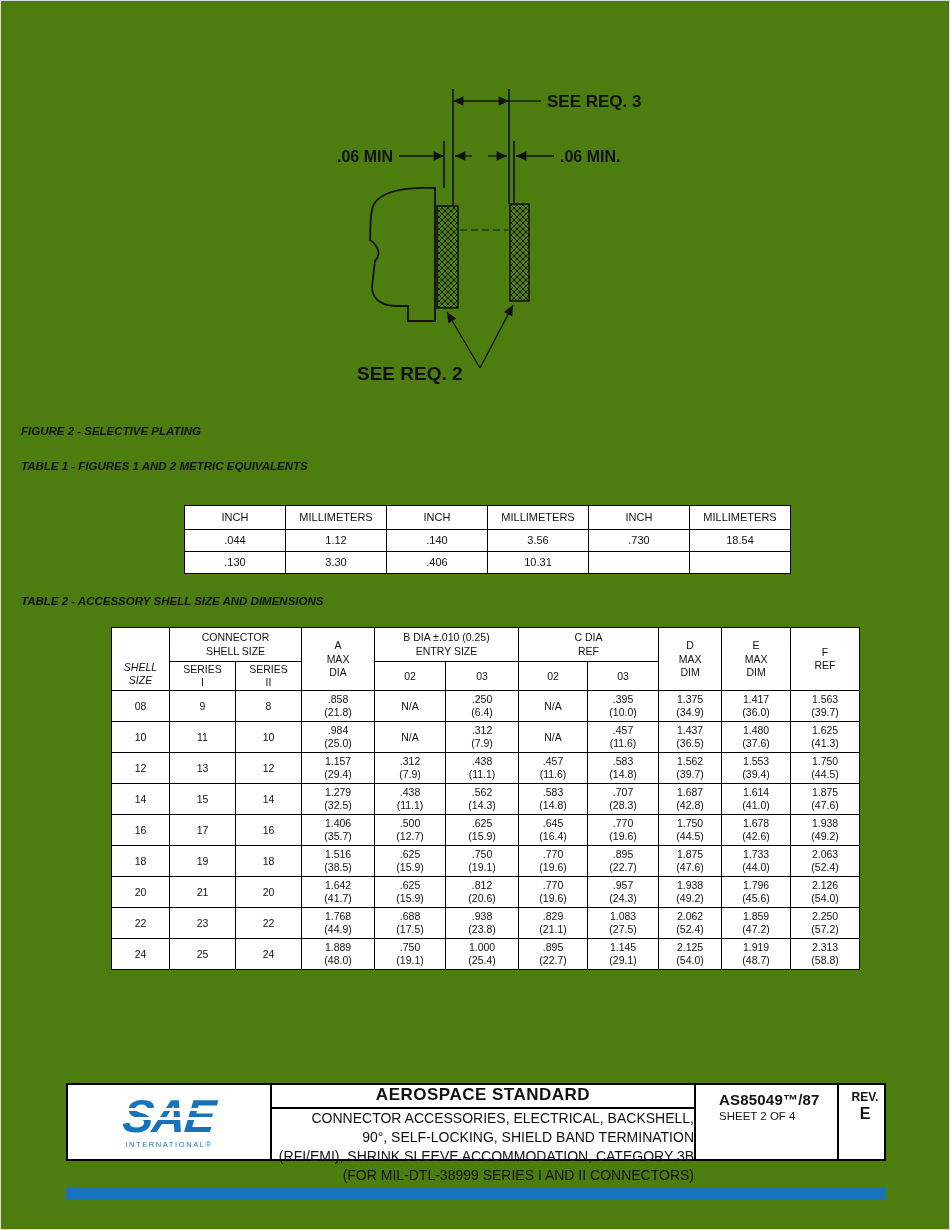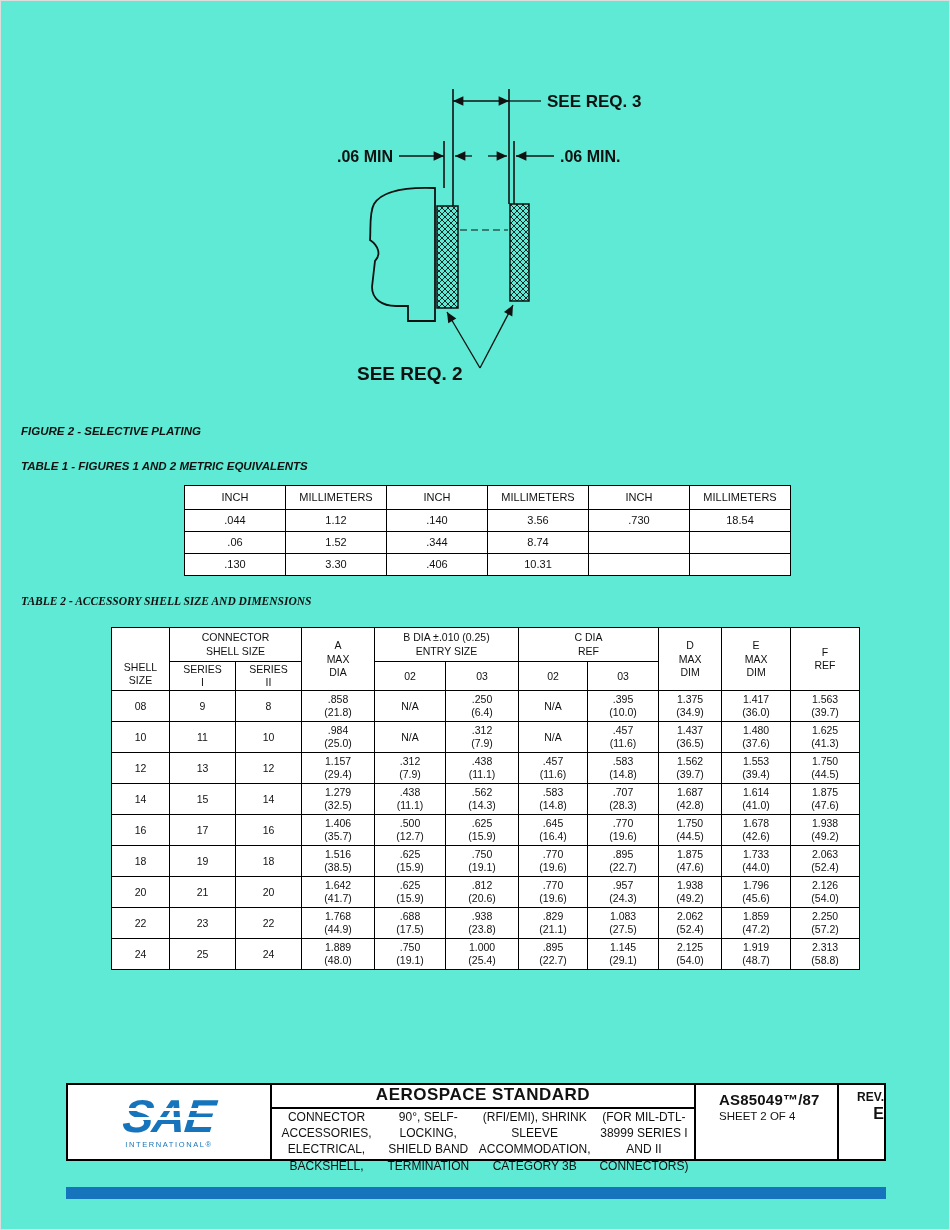--- a/index.html
+++ b/index.html
@@ -1,65 +1,65 @@
 <!DOCTYPE html>
 <html style="--brand-blue: #1574bb;"><head>
 <meta charset="utf-8">
 <title>AS85049/87</title>
 <style>
   *{margin:0;padding:0;box-sizing:border-box;}
   html,body{background:#fff;}
-  #page{position:relative;width:950px;height:1230px;margin:0 auto;background:#5eead4;
+  #page{position:relative;width:950px;height:1230px;margin:0 auto;background:#4d7c0f;
         font-family:"Liberation Sans",sans-serif;color:#111;border:1px solid #ddd;overflow:hidden;}
 
   
   #drawing{position:absolute;left:0;top:0;width:950px;height:420px;}
   #drawing text{font-family:"Liberation Sans",sans-serif;font-weight:bold;fill:#111;}
   #drawing line,#drawing path.ln{stroke:#111;fill:none;}
 
   
   .caption{position:absolute;left:20px;width:930px;text-align:left;
            font-weight:bold;font-style:italic;font-size:11.5px;}
   #fig-caption{top:424px;}
   #t1-title{top:459px;}
-  #t2-title{top:594px;font-family:Liberation Serif, serif;}
+  #t2-title{top:594px;}
 
   
   table{border-collapse:collapse;table-layout:fixed;background:#fff;}
   th,td{border:1px solid #000;text-align:center;vertical-align:middle;
         font-weight:normal;white-space:pre-line;padding:1px 2px;}
-  #table1{position:absolute;left:183px;top:484px;width:606px;font-size:11px;line-height:1.3;}
+  #table1{position:absolute;left:183px;top:504px;width:606px;font-size:11px;line-height:1.3;}
   #table1 th{height:24px;}
   #table1 td{height:22px;}
   #table2{position:absolute;left:110px;top:626px;width:748px;font-size:10.5px;line-height:1.25;}
   #table2 thead tr.h1 th{height:34px;}
   #table2 thead tr.h2 th{height:26px;}
   #table2 td{height:31px;}
-  #table2 th.vb{vertical-align:bottom;padding-bottom:3px;}
+  #table2 th.vb{vertical-align:bottom;padding-bottom:3px;font-style:italic;}
 
   
   #footer{position:absolute;left:65px;top:1082px;width:820px;height:78px;
           border:2px solid #000;display:flex;background:#fff;}
   .f-logo{width:204px;border-right:2px solid #000;display:flex;align-items:center;justify-content:center;}
   .sae{display:flex;flex-direction:column;align-items:center;}
   .sae-text{position:relative;font-size:46px;line-height:0.95;font-weight:bold;font-style:italic;
             letter-spacing:-1px;color:var(--brand-blue,#1574bb);transform:skewX(-6deg);}
   .sae-text::after{content:"";position:absolute;left:-4px;right:-2px;top:13px;height:2.5px;
                    background:#fff;box-shadow:0 9px 0 0 #fff;}
   .sae-sub{font-size:7.5px;font-weight:normal;letter-spacing:1.6px;margin-top:2px;
            color:var(--brand-blue,#1574bb);}
   .f-center{width:424px;border-right:2px solid #000;display:flex;flex-direction:column;}
   .f-title{font-size:17px;font-weight:bold;text-align:center;letter-spacing:.5px;
            padding:0 0 2px;border-bottom:2px solid #000;}
-  .f-desc{flex:1;display:flex;flex-direction:row;justify-content:center;
-          text-align:center;font-size:12px;line-height:1.35;}
+  .f-desc{flex:1;display:flex;flex-direction:column;justify-content:center;
+          text-align:right;font-size:14px;line-height:1.35;}
   .f-num{width:143px;border-right:2px solid #000;padding:6px 23px;text-align:left;}
   .doc-num{font-size:15px;font-weight:bold;letter-spacing:.2px;}
   .sheet{font-size:11.5px;margin-top:2px;}
-  .f-rev{flex:1;text-align:right;padding-top:5px;padding-left:7px;}
+  .f-rev{flex:1;text-align:center;padding-top:5px;padding-left:7px;}
   .rev-label{font-size:12px;font-weight:bold;}
   .rev-val{font-size:16px;font-weight:bold;margin-top:1px;}
   #blue-bar{position:absolute;left:65px;top:1186px;width:820px;height:12px;
             background:var(--brand-blue,#1574bb);}
 </style>
 </head>
 <body>
 
 <div id="page">
 
@@ -141,28 +141,20 @@
       </tr>
     </thead>
     <tbody>
         <tr>
           <td>.044</td>
           <td>1.12</td>
           <td>.140</td>
           <td>3.56</td>
           <td>.730</td>
           <td>18.54</td>
-        </tr>
-        <tr>
-          <td>.06</td>
-          <td>1.52</td>
-          <td>.344</td>
-          <td>8.74</td>
-          <td></td>
-          <td></td>
         </tr>
         <tr>
           <td>.130</td>
           <td>3.30</td>
           <td>.406</td>
           <td>10.31</td>
           <td></td>
           <td></td>
         </tr>
       </tbody>

